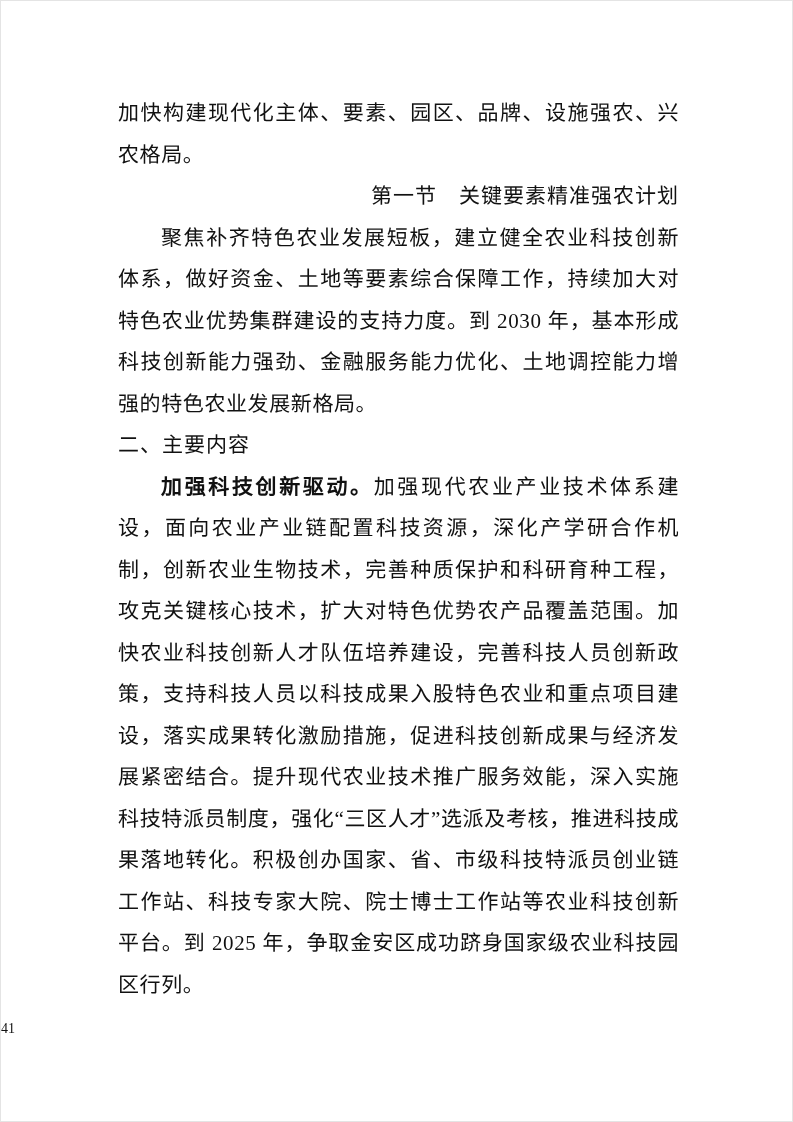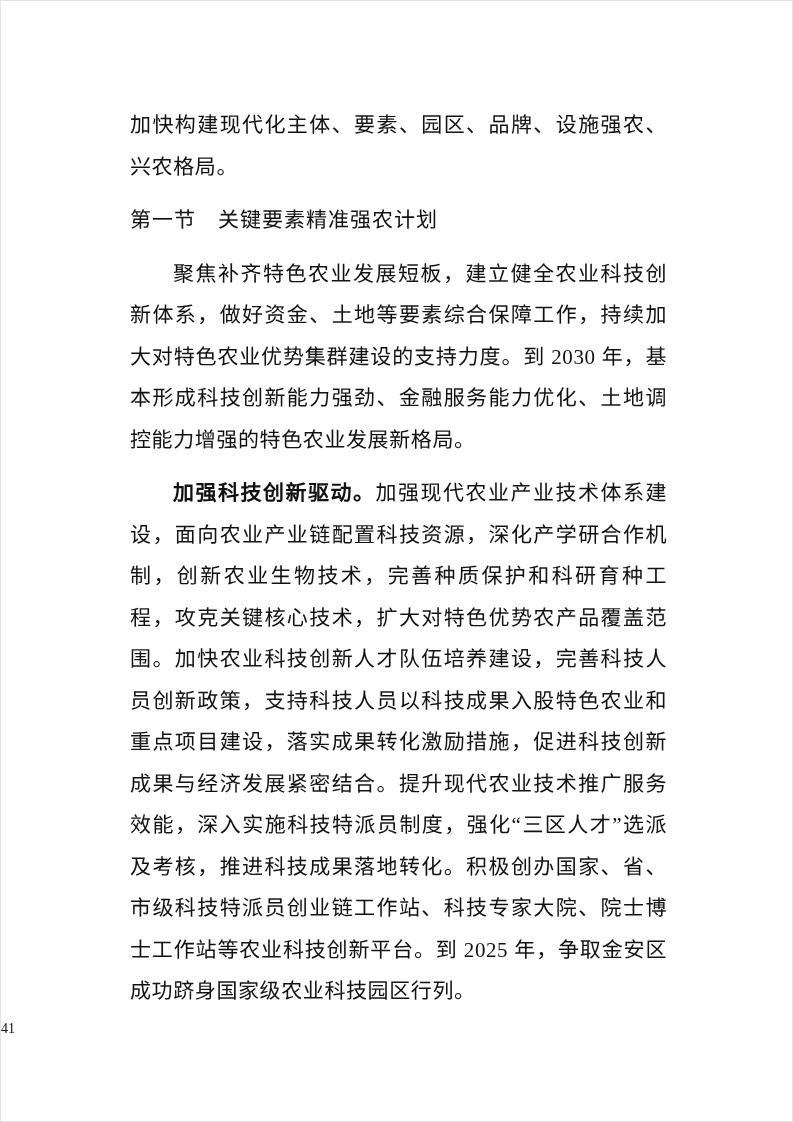--- a/index.html
+++ b/index.html
@@ -20,33 +20,33 @@
   }
   .content {
     position: absolute;
     left: 117px;
     top: 92px;
     width: 561px;
   }
   .content p,
   .content h2,
   .content h3 {
-    margin: 12px;
+    margin: 0;
     padding: 0;
     font-size: 21px;
     line-height: 41.5px;
     font-weight: normal;
   }
   .cont-para {
     text-align: justify;
     text-justify: inter-character;
     letter-spacing: 0.6px;
   }
   .section-title {
-    text-align: left;
+    text-align: right;
     font-weight: bold;
     font-size: 22px;
     letter-spacing: 1px;
   }
   .sub-heading {
     font-weight: bold;
     font-size: 22px;
     padding-left: 42px;
     letter-spacing: 1px;
   }
@@ -75,18 +75,19 @@
 
 <div class="sheet">
   <div class="content">
     <p class="cont-para">加快构建现代化主体、要素、园区、品牌、设施强农、兴农格局。</p>
 
     <h2 class="section-title">第一节　关键要素精准强农计划</h2>
 
 
     <p class="body-para">聚焦补齐特色农业发展短板，建立健全农业科技创新体系，做好资金、土地等要素综合保障工作，持续加大对特色农业优势集群建设的支持力度。到 2030 年，基本形成科技创新能力强劲、金融服务能力优化、土地调控能力增强的特色农业发展新格局。</p>
 
+    <h3 class="sub-heading">二、主要内容</h3>
 
     <p class="body-para"><span class="lead-bold">加强科技创新驱动。</span><span>加强现代农业产业技术体系建设，面向农业产业链配置科技资源，深化产学研合作机制，创新农业生物技术，完善种质保护和科研育种工程，攻克关键核心技术，扩大对特色优势农产品覆盖范围。加快农业科技创新人才队伍培养建设，完善科技人员创新政策，支持科技人员以科技成果入股特色农业和重点项目建设，落实成果转化激励措施，促进科技创新成果与经济发展紧密结合。提升现代农业技术推广服务效能，深入实施科技特派员制度，强化“三区人才”选派及考核，推进科技成果落地转化。积极创办国家、省、市级科技特派员创业链工作站、科技专家大院、院士博士工作站等农业科技创新平台。到 2025 年，争取金安区成功跻身国家级农业科技园区行列。</span></p>
   </div>
 
   <div class="page-footer">41</div>
 </div>
 
 </body></html>

